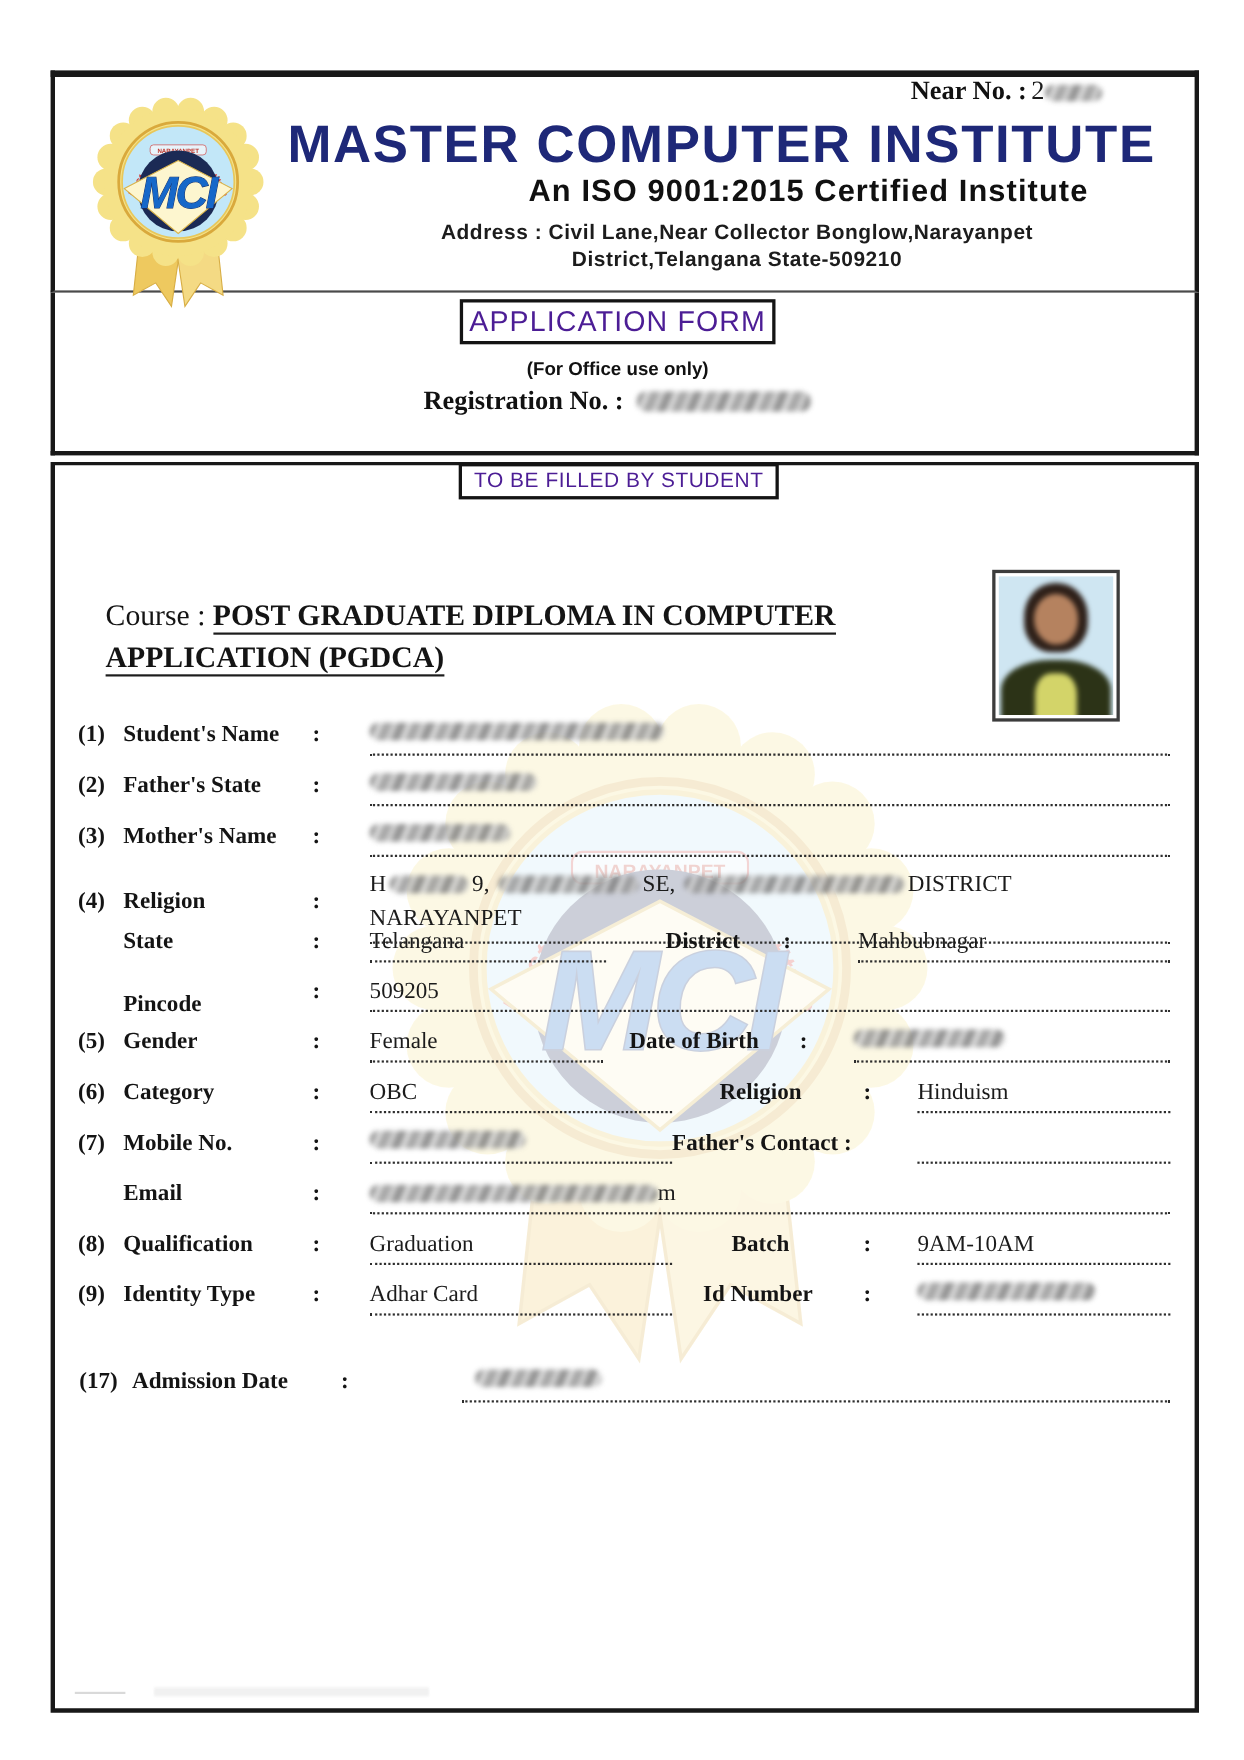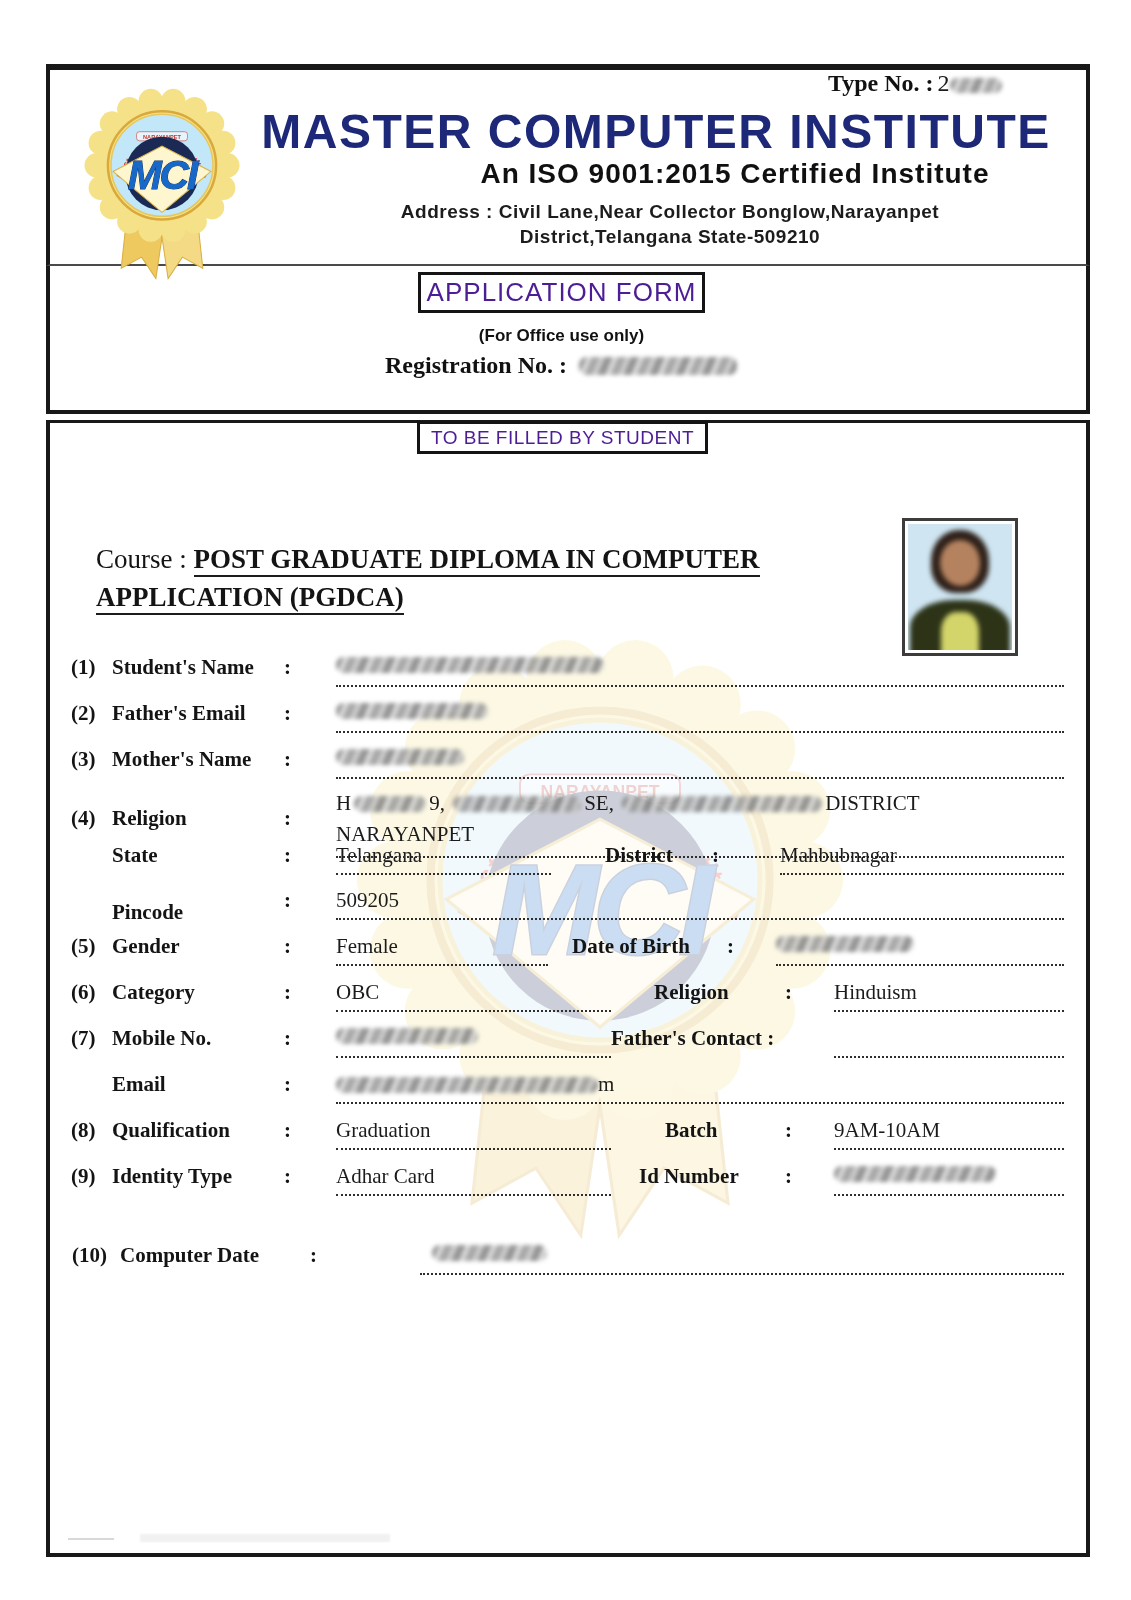--- a/index.html
+++ b/index.html
@@ -97,21 +97,21 @@
 
   <div class="box hdr-box"></div>
   <div class="box off-box"></div>
   <div class="box stu-box"></div>
 
   <svg class="hdr-logo" viewBox="0 0 200 225">
     <use href="#mci-logo"></use>
   </svg>
 
   <div class="abs" style="left:828px;top:70px;white-space:nowrap;">
-    <span class="serifb24">Type No. :</span>
+    <span class="serifb24">Near No. :</span>
     <span class="val" style="font-size:24px;">2</span><span class="blur" style="width:52px;height:15px;"></span>
   </div>
 
   <div class="abs t-title" style="left:232px;top:104px;width:848px;">MASTER COMPUTER INSTITUTE</div>
   <div class="abs t-iso" style="left:390px;top:158px;width:690px;">An ISO 9001:2015 Certified Institute</div>
   <div class="abs t-haddr" style="left:280px;top:199px;width:780px;">
     <span style="display:block;">Address : Civil Lane,Near Collector Bonglow,Narayanpet</span>
     <span style="display:block;">District,Telangana State-509210</span>
   </div>
 
@@ -141,21 +141,21 @@
     <span class="course-u">APPLICATION (PGDCA)</span>
   </div>
 
   <span class="abs lbl" style="left:71px;top:655px;">(1)</span>
   <span class="abs lbl" style="left:112px;top:655px;">Student's Name</span>
   <span class="abs lbl" style="left:284px;top:655px;">:</span>
   <span class="blur abs" style="left:336px;top:657px;width:268px;"></span>
   <div class="dots" style="left:336px;top:685px;width:728px;"></div>
 
   <span class="abs lbl" style="left:71px;top:701px;">(2)</span>
-  <span class="abs lbl" style="left:112px;top:701px;">Father's Email</span>
+  <span class="abs lbl" style="left:112px;top:701px;">Father's State</span>
   <span class="abs lbl" style="left:284px;top:701px;">:</span>
   <span class="blur abs" style="left:336px;top:703px;width:152px;"></span>
   <div class="dots" style="left:336px;top:731px;width:728px;"></div>
 
   <span class="abs lbl" style="left:71px;top:747px;">(3)</span>
   <span class="abs lbl" style="left:112px;top:747px;">Mother's Name</span>
   <span class="abs lbl" style="left:284px;top:747px;">:</span>
   <span class="blur abs" style="left:336px;top:749px;width:128px;"></span>
   <div class="dots" style="left:336px;top:777px;width:728px;"></div>
 
@@ -232,22 +232,22 @@
   <span class="abs lbl" style="left:71px;top:1164px;">(9)</span>
   <span class="abs lbl" style="left:112px;top:1164px;">Identity Type</span>
   <span class="abs lbl" style="left:284px;top:1164px;">:</span>
   <span class="abs val" style="left:336px;top:1164px;">Adhar Card</span>
   <div class="dots" style="left:336px;top:1194px;width:275px;"></div>
   <span class="abs lbl" style="left:639px;top:1164px;">Id Number</span>
   <span class="abs lbl" style="left:785px;top:1164px;">:</span>
   <span class="blur abs" style="left:834px;top:1166px;width:162px;"></span>
   <div class="dots" style="left:834px;top:1194px;width:230px;"></div>
 
-  <span class="abs lbl" style="left:72px;top:1243px;">(10)</span>
-  <span class="abs lbl" style="left:120px;top:1243px;">Computer Date</span>
+  <span class="abs lbl" style="left:72px;top:1243px;">(17)</span>
+  <span class="abs lbl" style="left:120px;top:1243px;">Admission Date</span>
   <span class="abs lbl" style="left:310px;top:1243px;">:</span>
   <span class="blur abs" style="left:432px;top:1245px;width:115px;"></span>
   <div class="dots" style="left:420px;top:1273px;width:644px;"></div>
 
   <div class="artifact-line"></div>
   <div class="artifact-smudge"></div>
 
 </div>
 
 </body></html>

